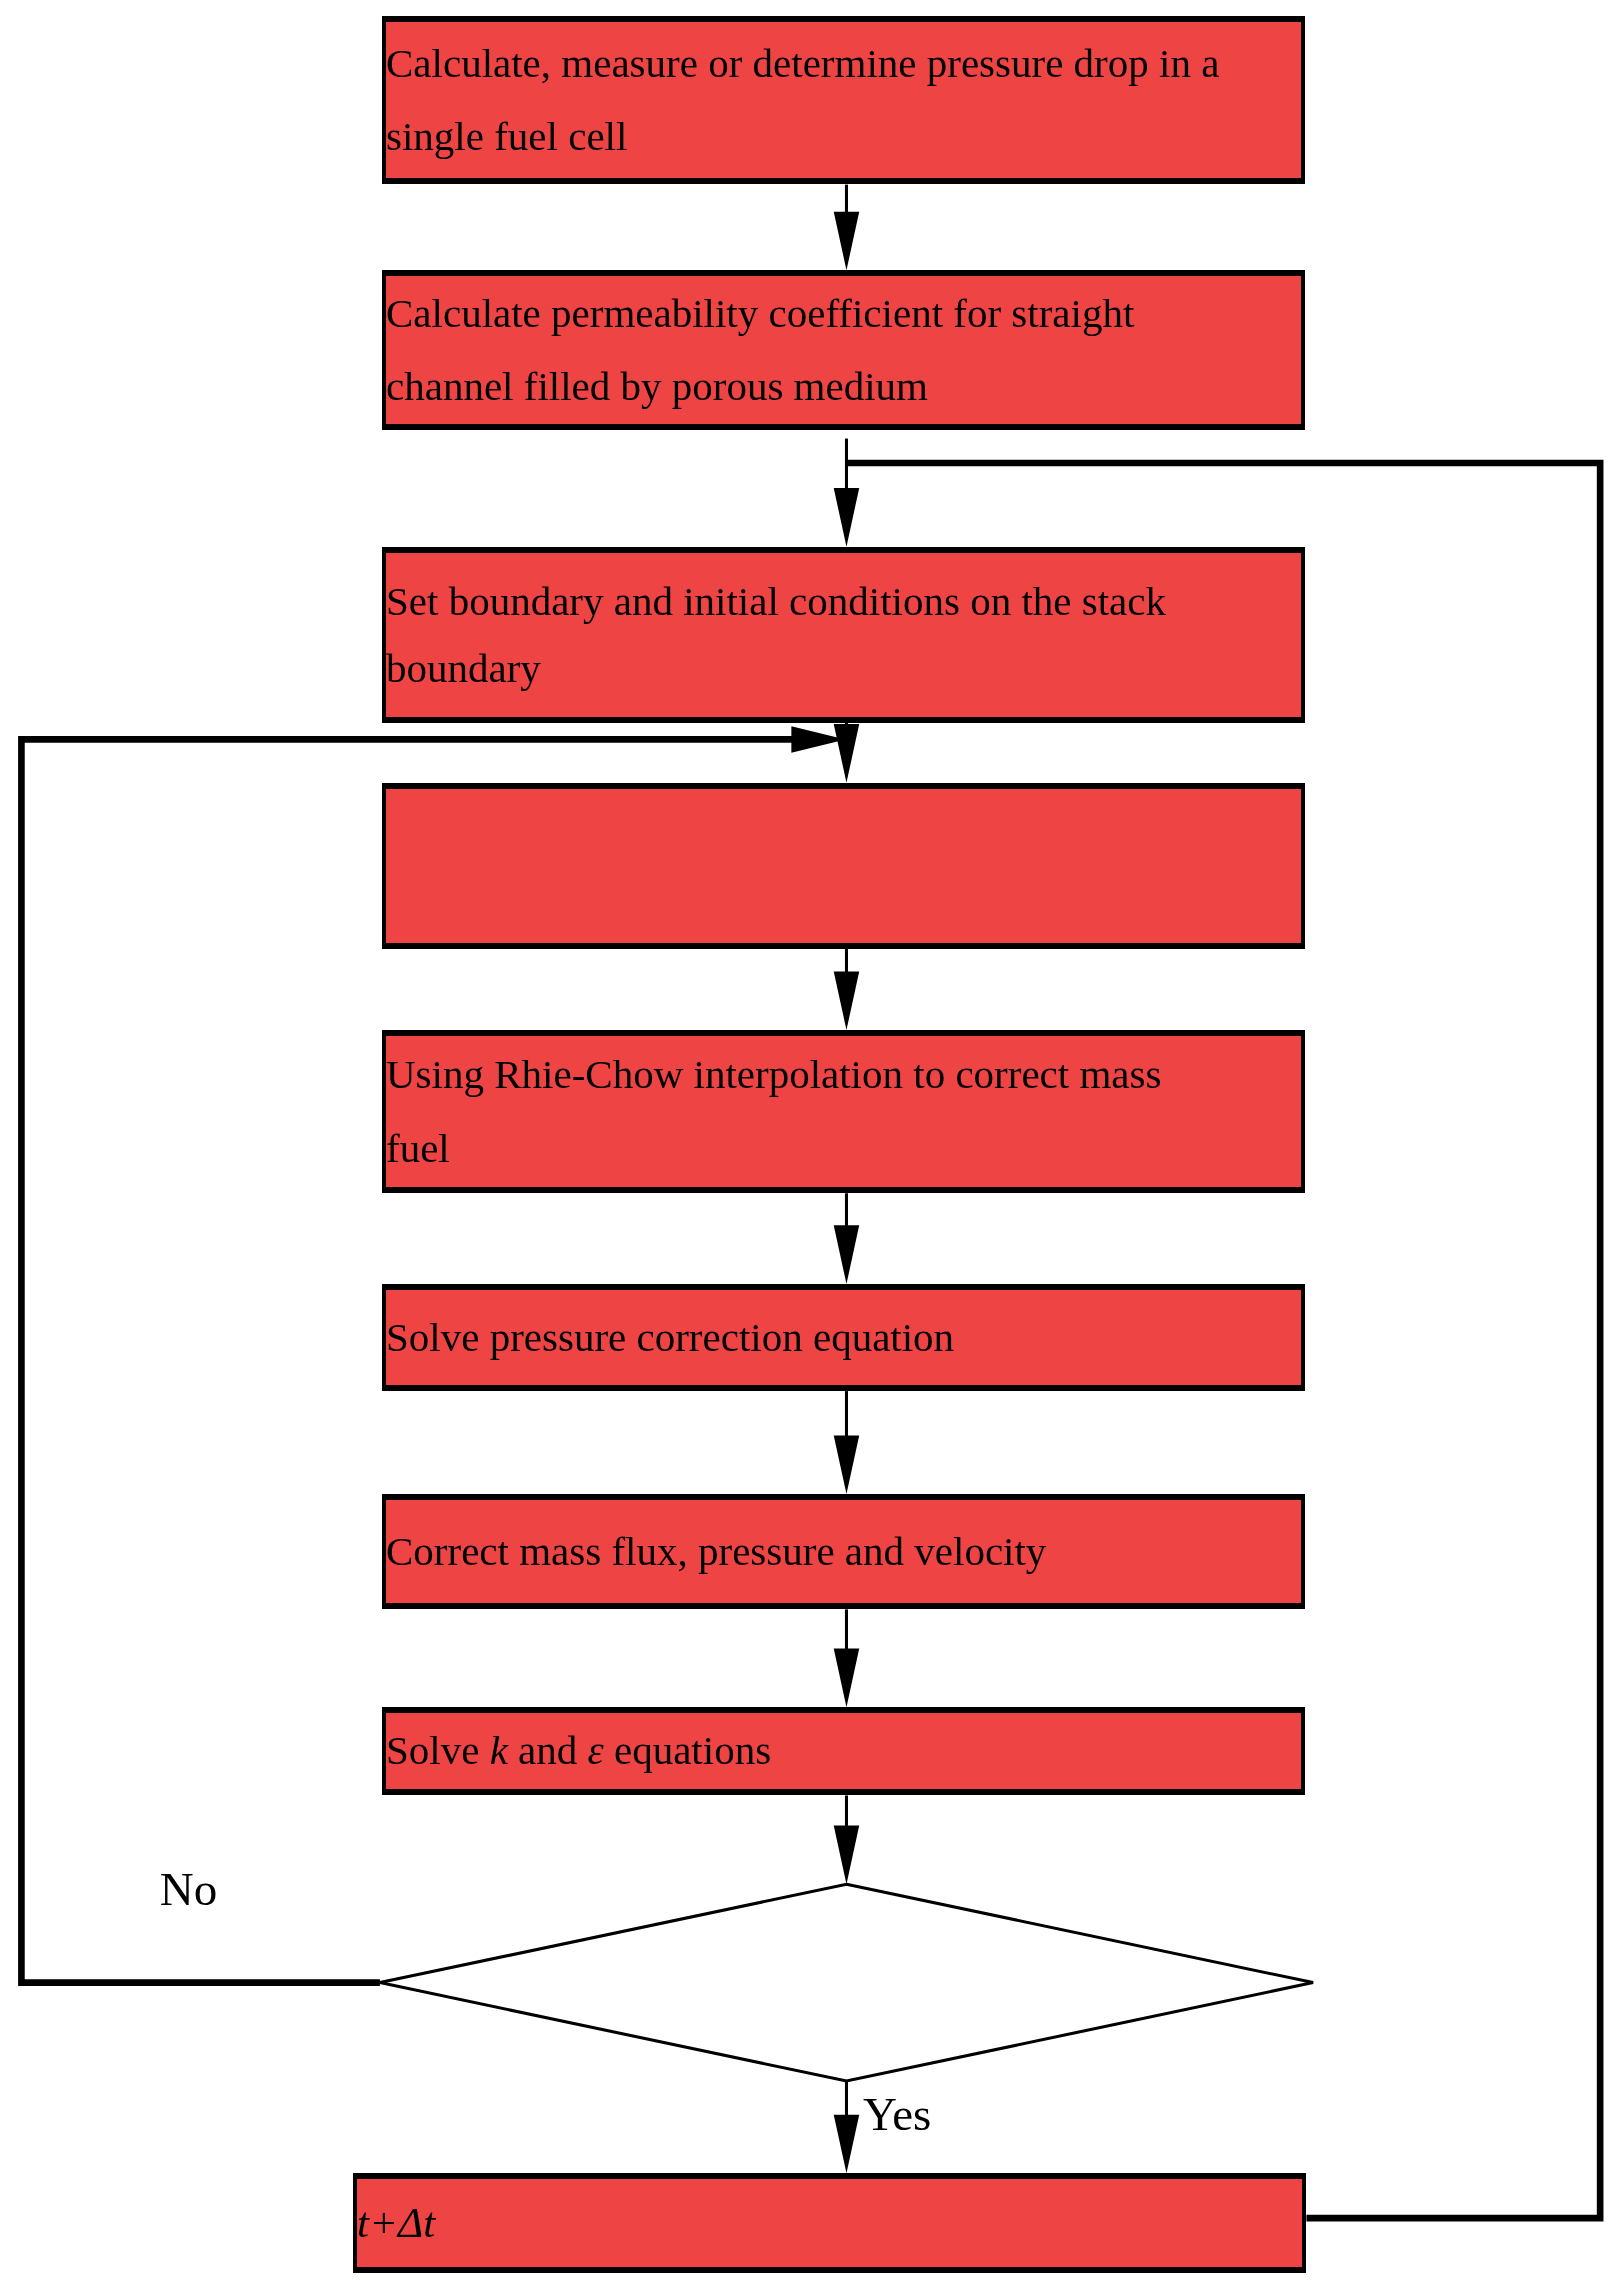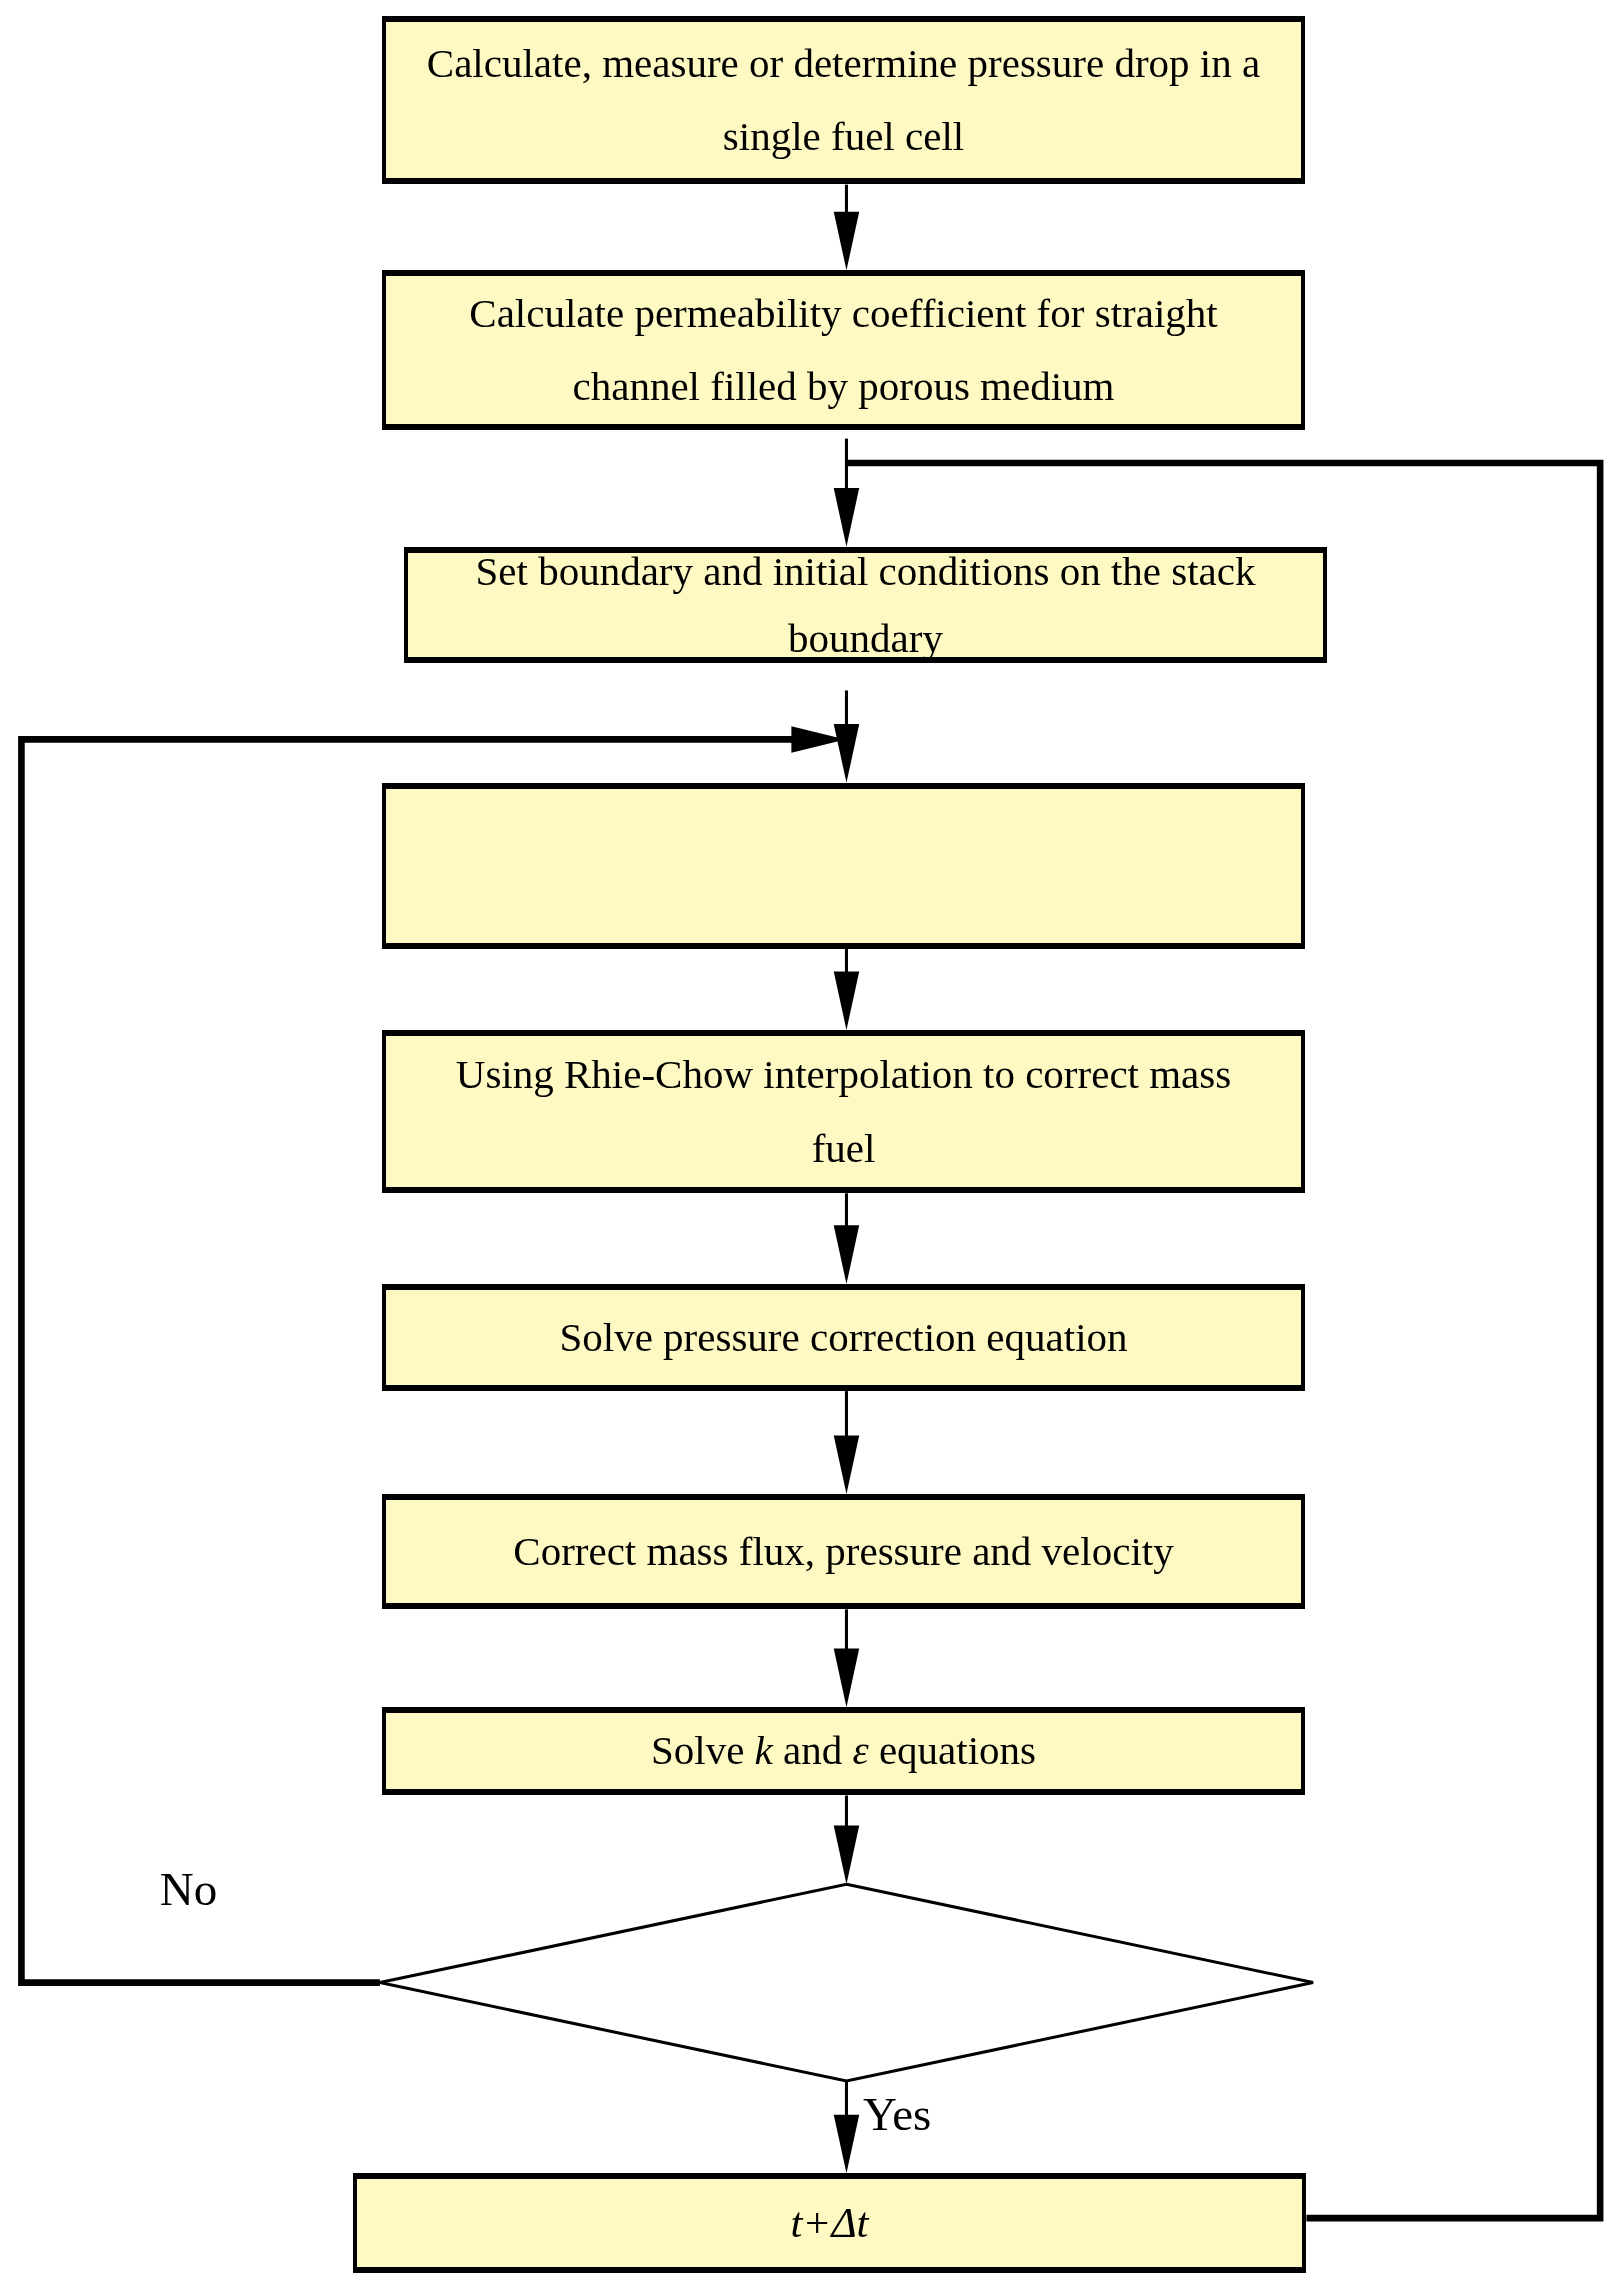--- a/index.html
+++ b/index.html
@@ -1,21 +1,21 @@
 <!DOCTYPE html>
 <html style="font-size:8.2px"><head>
 <meta charset="utf-8">
 <style>
   html,body{margin:0;padding:0;background:#ffffff;}
   body{width:1619px;height:2284px;position:relative;font-family:"Liberation Serif","DejaVu Serif",serif;color:#000;}
   #canvas{position:absolute;left:0;top:0;width:1619px;height:2284px;background:#ffffff;overflow:hidden;}
   #wires{position:absolute;left:0;top:0;z-index:1;}
-  .node{position:absolute;box-sizing:border-box;z-index:2;background:#fef9c3;
+  .node{position:absolute;box-sizing:border-box;z-index:2;background:#ef4444;
         border:4.1px solid #000;border-top-width:6.6px;border-bottom-width:6.6px;
-        display:flex;flex-direction:column;justify-content:center;align-items:center;
+        display:flex;flex-direction:column;justify-content:center;align-items:flex-start;
         row-gap:30px;text-align:center;font-size:41px;line-height:1.05;}
   .line{white-space:nowrap;}
   .it{font-style:italic;}
   .diamond-label{position:absolute;z-index:3;left:592px;top:1955px;width:510px;height:56px;
         text-align:center;font-size:44px;line-height:56px;}
   .edge-label{position:absolute;z-index:3;font-size:47px;line-height:56px;text-align:center;}
   #label-no{left:112px;top:1861px;width:153px;}
   #label-yes{left:863px;top:2086px;width:153px;text-align:left;}
 </style>
 </head>
@@ -59,21 +59,21 @@
   <div class="node" style="left:382px;top:16.3px;width:923px;height:168px;">
     <div class="line">Calculate, measure or determine pressure drop in a</div>
     <div class="line">single fuel cell</div>
   </div>
 
   <div class="node" style="left:382px;top:270px;width:923px;height:160px;">
     <div class="line">Calculate permeability coefficient for straight</div>
     <div class="line">channel filled by porous medium</div>
   </div>
 
-  <div class="node" style="left:404px;top:547px;width:923px;height:116px;row-gap:24.5px;">
+  <div class="node" style="left:382px;top:547px;width:923px;height:176px;row-gap:24.5px;">
     <div class="line">Set boundary and initial conditions on the stack</div>
     <div class="line">boundary</div>
   </div>
 
   <div class="node" style="left:382px;top:783px;width:923px;height:166px;">
   </div>
 
   <div class="node" style="left:382px;top:1030px;width:923px;height:163px;">
     <div class="line">Using Rhie-Chow interpolation to correct mass</div>
     <div class="line">fuel</div>

